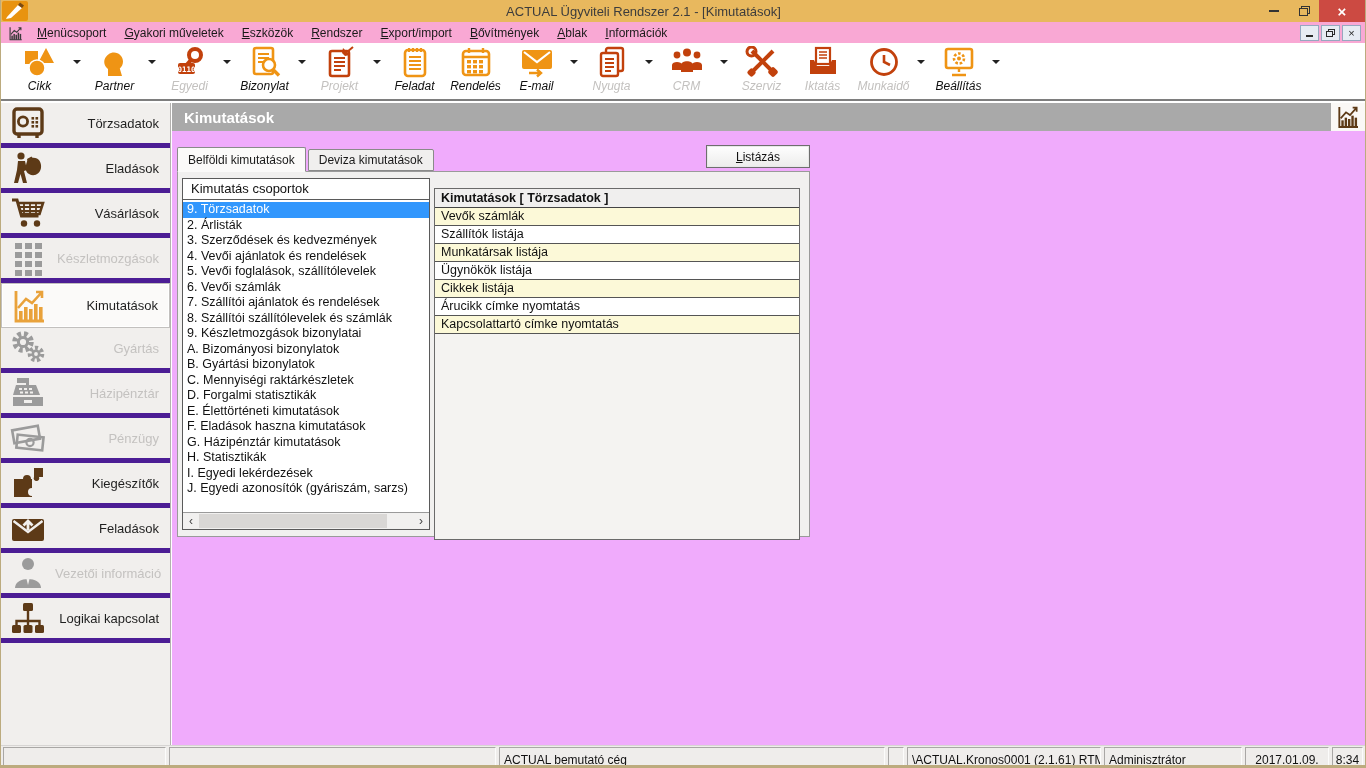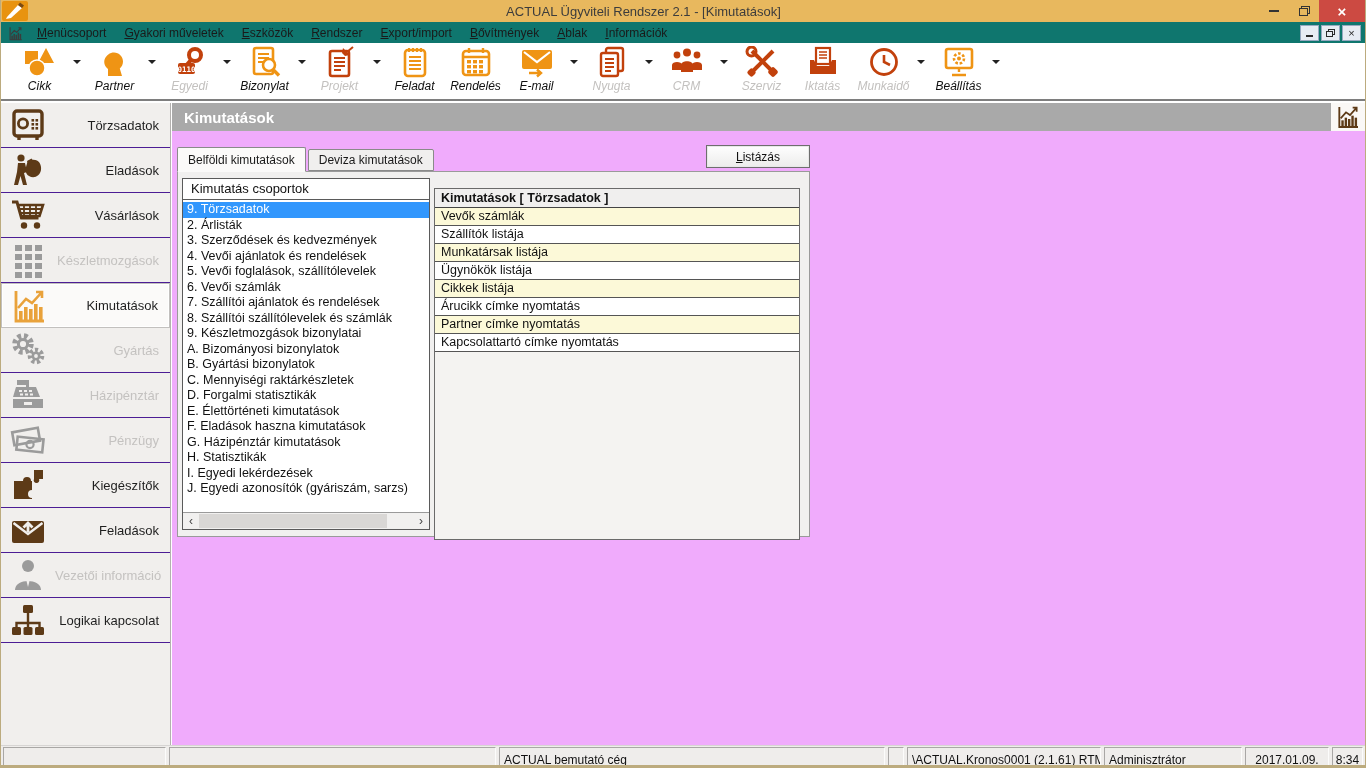--- a/index.html
+++ b/index.html
@@ -17,21 +17,21 @@
   .win-btn.close{width:46px;background:#cc4a42;color:#fff;font-size:15px;font-weight:bold;}
   .glyph-min{display:block;width:10px;height:2px;background:currentColor;}
   .glyph-restore{position:relative;display:block;width:11px;height:10px;color:inherit;}
   .glyph-restore::before{content:'';position:absolute;right:0;top:0;width:7px;height:6px;border:1px solid currentColor;}
   .glyph-restore::after{content:'';position:absolute;left:0;bottom:0;width:7px;height:6px;border:1px solid currentColor;background:#e8b85e;}
   .mdi-btn .glyph-restore{width:9px;height:8px;}
   .mdi-btn .glyph-restore::before{width:5px;height:4px;}
   .mdi-btn .glyph-restore::after{width:5px;height:4px;background:#e7ecf3;}
 
   
-  .menubar{position:absolute;top:22px;left:0;right:0;height:22px;background:#0f766e;display:flex;align-items:center;font-size:12px;color:#1a1a1a;}
+  .menubar{position:absolute;top:22px;left:0;right:0;height:22px;background:#f9a8d4;display:flex;align-items:center;font-size:12px;color:#1a1a1a;}
   .menu-module-icon{width:19px;height:15px;margin:0 3px 0 5px;color:#3b3b3b;flex:none;}
   .menu-module-icon svg{display:block;width:100%;height:100%;}
   .menu-item{padding:3px 9px;white-space:nowrap;cursor:default;}
   .menu-item u, .btn u{text-decoration:underline;}
   .mdi-controls{margin-left:auto;display:flex;gap:2px;padding-right:4px;}
   .mdi-btn{width:19px;height:16px;border:1px solid #96a8c0;background:#e7ecf3;display:flex;align-items:center;justify-content:center;
            font-size:11px;color:#2a2a2a;box-sizing:border-box;line-height:1;}
   .glyph-min-sm{display:block;width:7px;height:2px;background:currentColor;margin-top:6px;}
 
   
@@ -42,21 +42,21 @@
   .tb-icon{width:34px;height:32px;color:#ef9414;}
   .tb-icon svg{display:block;width:100%;height:100%;}
   .tb-label{font-size:12px;margin-top:1px;color:#111;white-space:nowrap;font-style:italic;}
   .tb-item.disabled .tb-label{color:#c3c1bf;}
   .tb-item.disabled .tb-icon{color:#c2410c;}
   .tb-arrow{width:14px;height:32px;display:flex;align-items:center;justify-content:center;}
   .tb-arrow i{display:block;width:0;height:0;border:4px solid transparent;border-top-color:#222;margin-top:4px;}
 
   
   .sidebar{position:absolute;top:103px;left:0;width:170px;bottom:23px;background:#f1efed;border-right:1px solid #b3b1af;box-sizing:border-box;}
-  .side-item{height:45px;display:flex;align-items:center;border-bottom:1px solid #4c1d95;box-sizing:border-box;color:#5d3a17;}
+  .side-item{height:45px;display:flex;align-items:center;border-bottom:5px solid #4c1d95;box-sizing:border-box;color:#5d3a17;}
   .side-icon{width:54px;display:flex;justify-content:center;flex:none;}
   .side-icon svg{display:block;width:36px;height:36px;}
   .side-label{flex:1;text-align:right;padding-right:11px;font-size:13px;color:#1f1f1f;white-space:nowrap;}
   .side-item.disabled{color:#9b9b9b;}
   .side-item.disabled .side-label{color:#c4c2c0;}
   .side-item.active{color:#e9a23b;background:#fbfaf9;border:1px solid #c2c0be;box-shadow:inset 0 0 0 1px #fff;}
 
   
   .content-header{position:absolute;left:171px;top:103px;right:34px;height:28px;background:#a9a9a9;color:#fff;
                   font-weight:bold;font-size:15px;display:flex;align-items:center;padding-left:12px;box-sizing:border-box;}
@@ -617,21 +617,20 @@
 
       <div class="reportlist">
         <div class="reportlist-header">Kimutatások [ Törzsadatok ]</div>
         <div class="report-rows" id="report-rows">
             <div class="report-row">Vevők számlák</div>
             <div class="report-row">Szállítók listája</div>
             <div class="report-row">Munkatársak listája</div>
             <div class="report-row">Ügynökök listája</div>
             <div class="report-row">Cikkek listája</div>
             <div class="report-row">Árucikk címke nyomtatás</div>
-            <div class="report-row">Partner címke nyomtatás</div>
             <div class="report-row">Kapcsolattartó címke nyomtatás</div>
           </div>
       </div>
     </div>
   </div>
 
   <div class="statusbar" id="statusbar">
       <div class="status-seg"></div>
       <div class="status-seg"></div>
       <div class="status-seg">ACTUAL bemutató cég</div>

